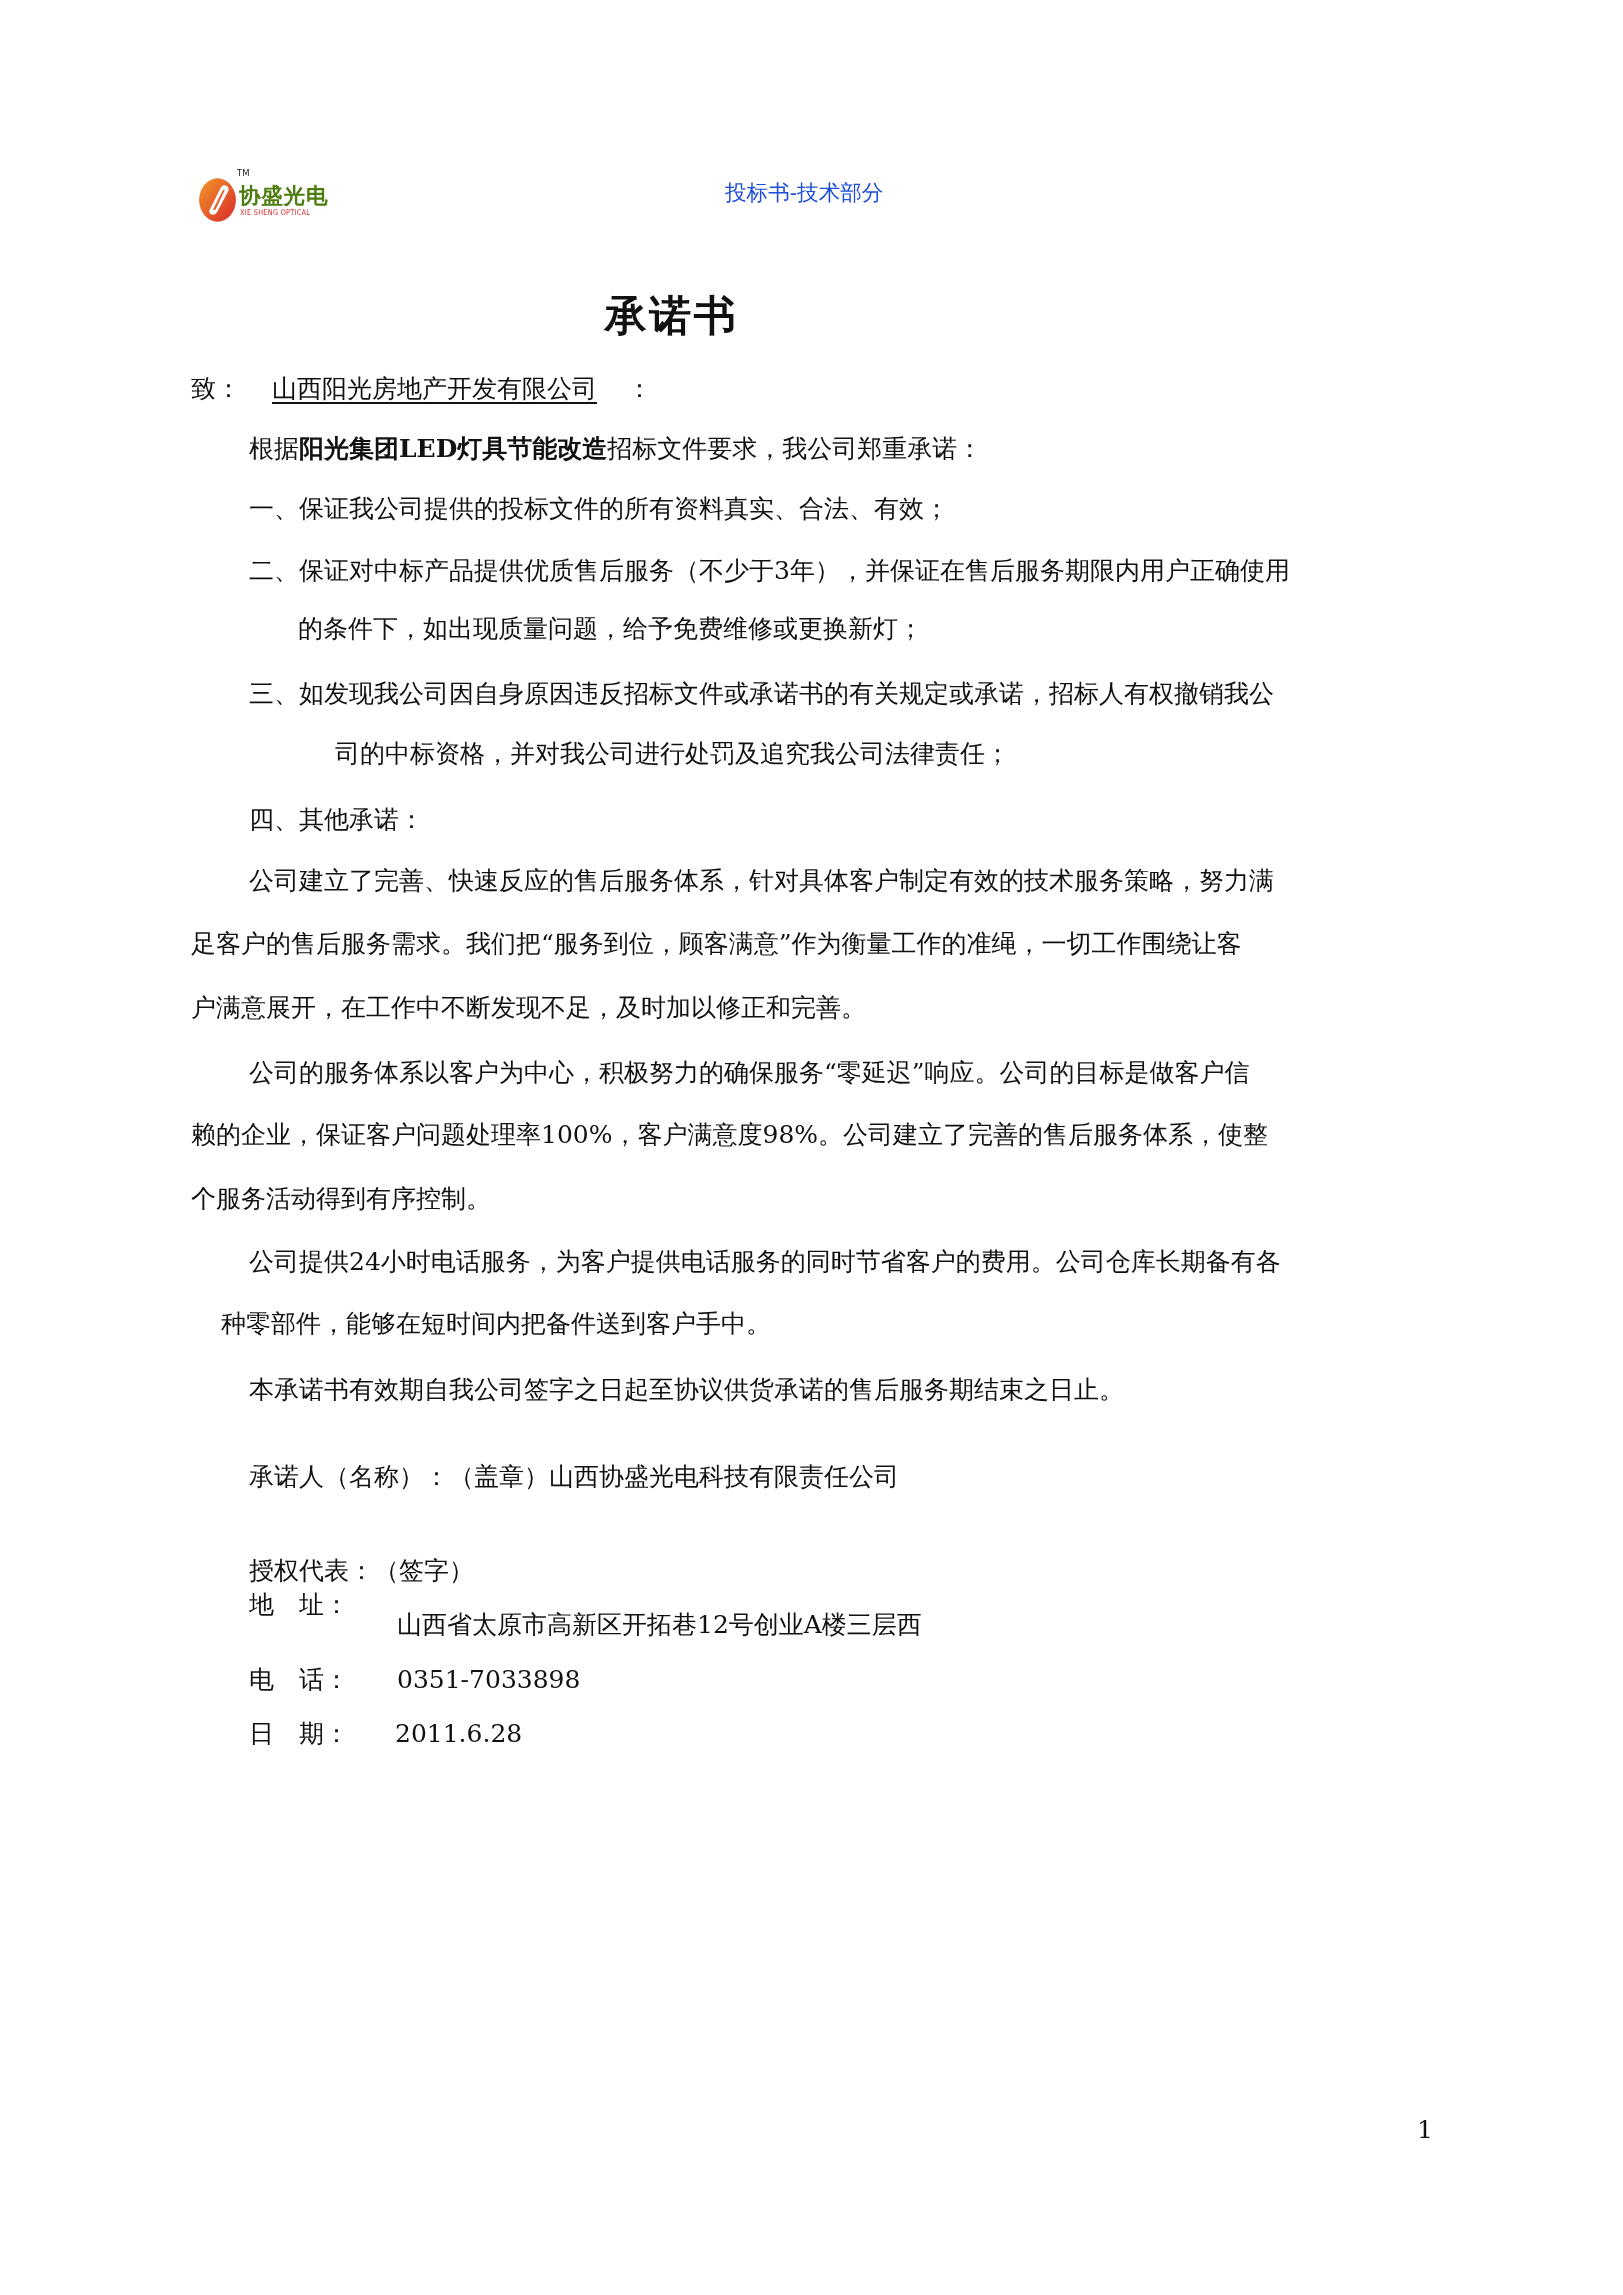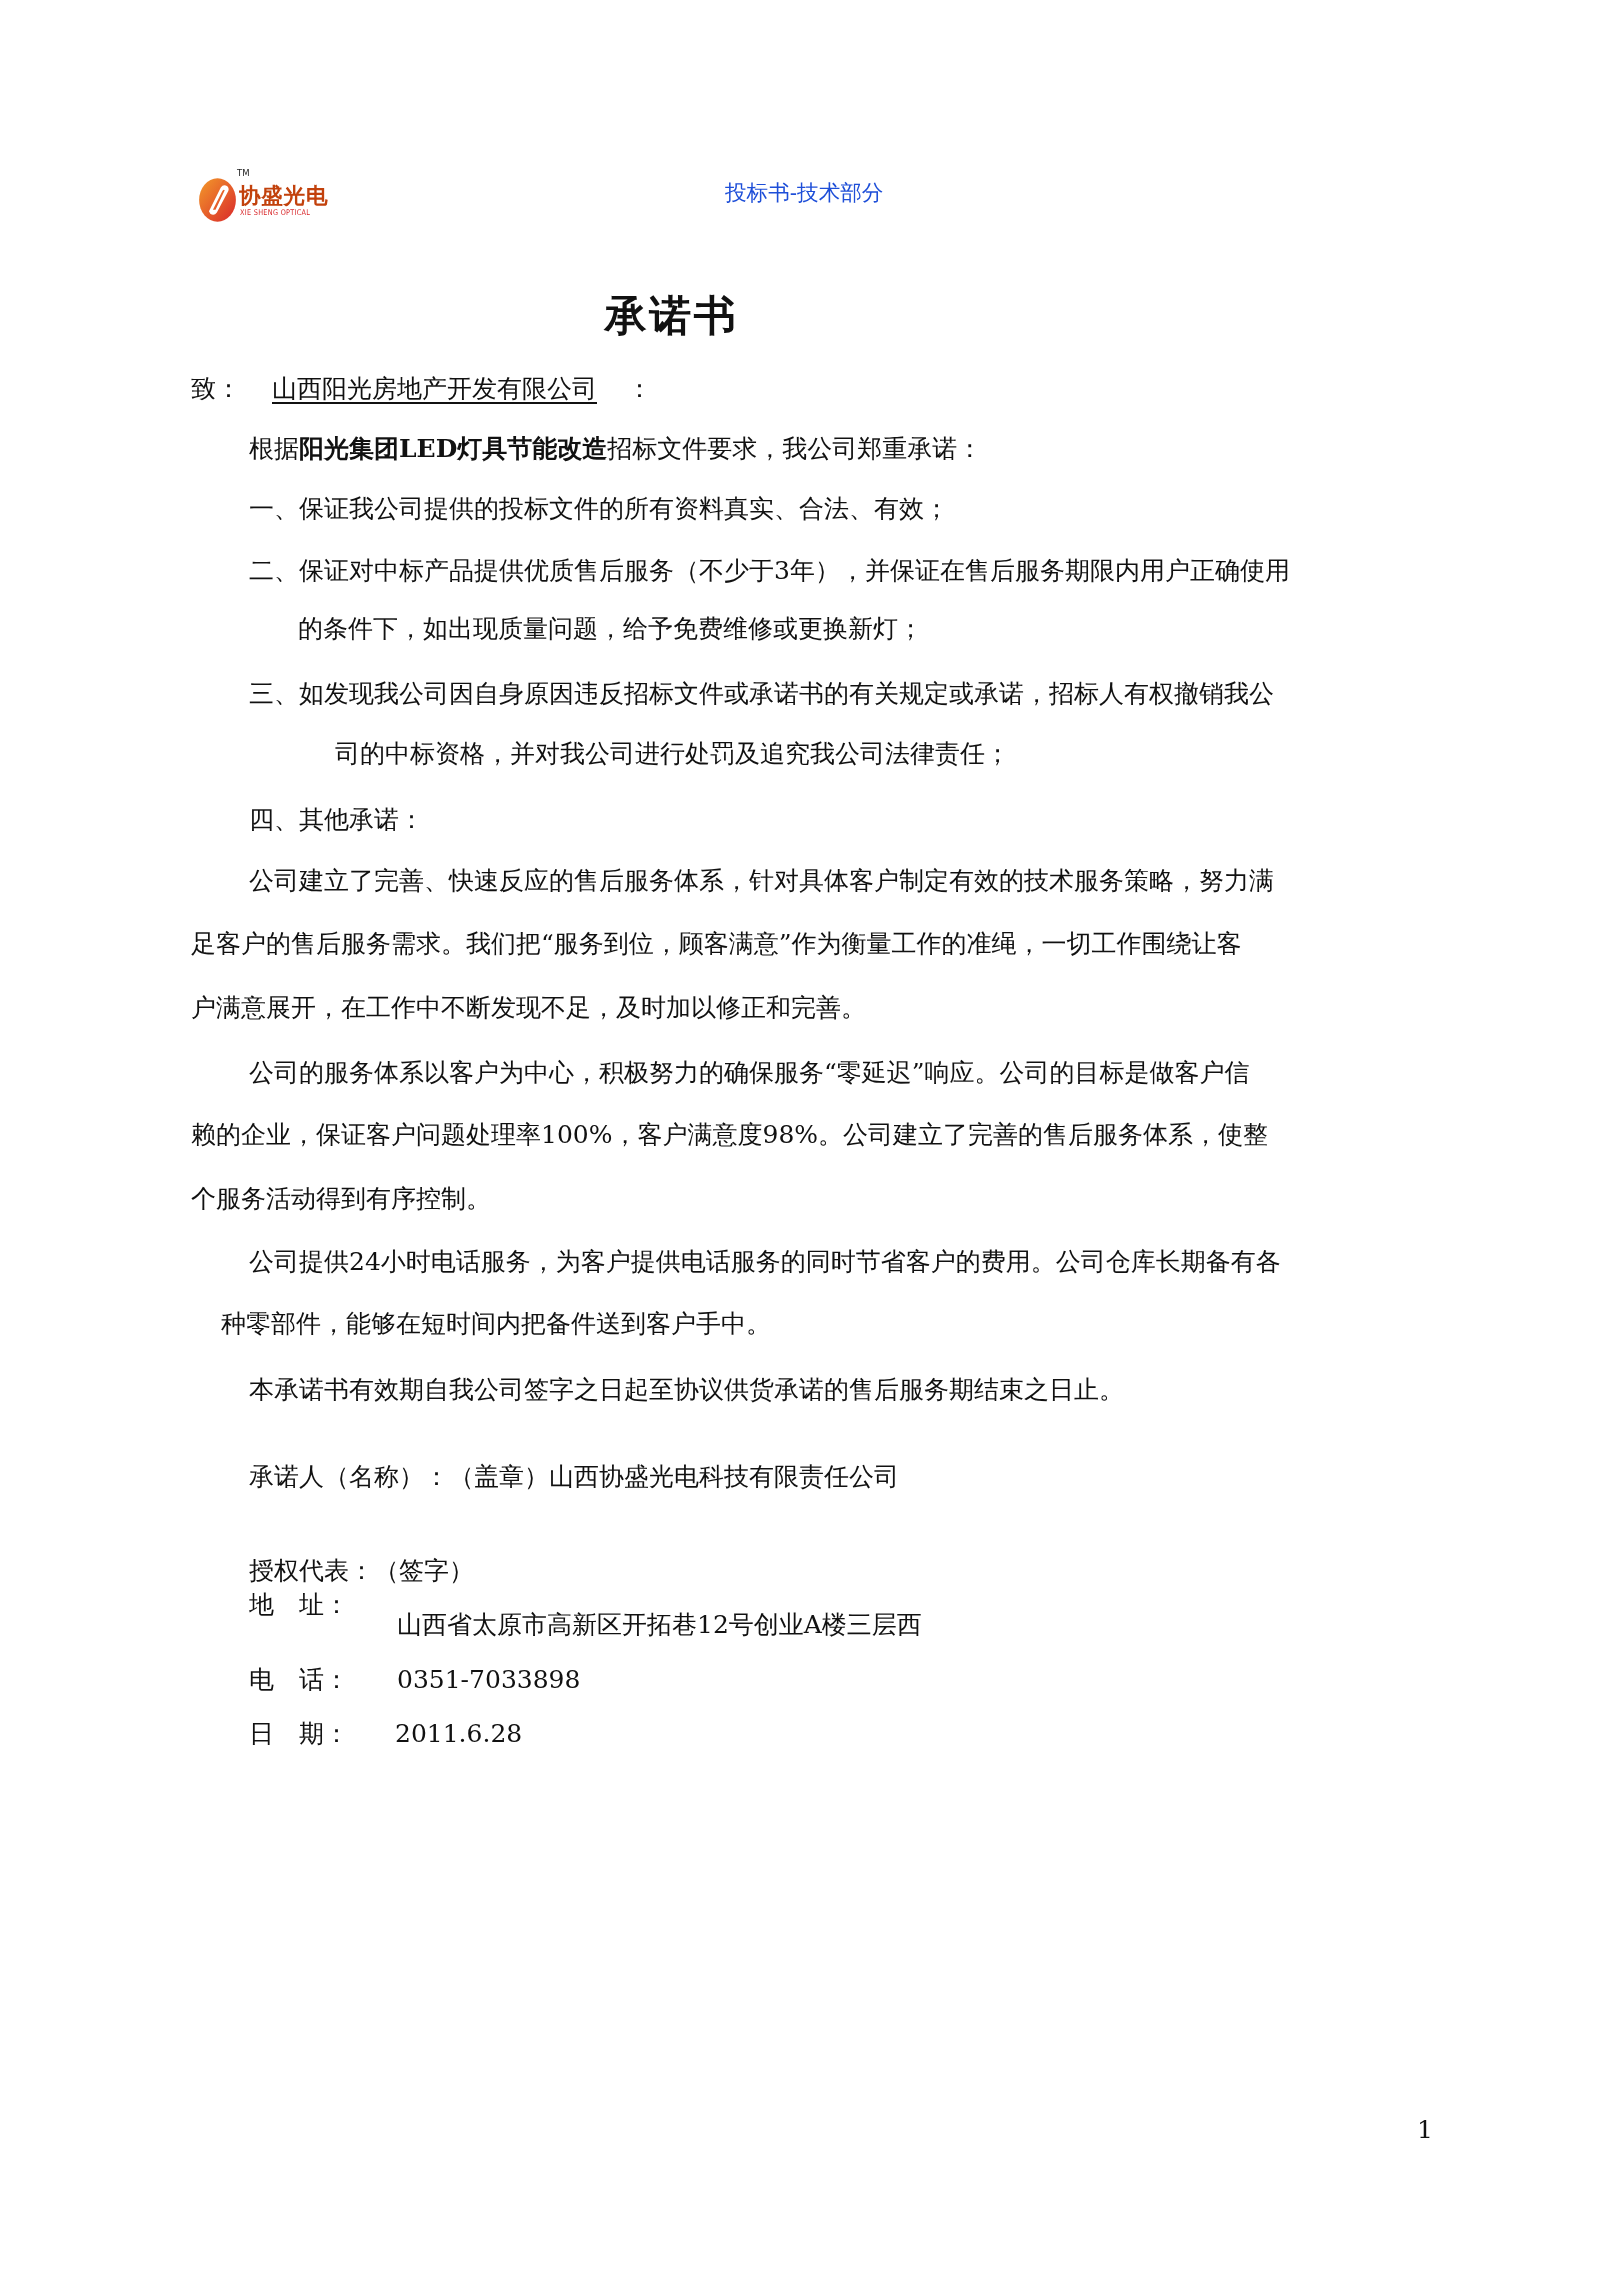--- a/index.html
+++ b/index.html
@@ -7,21 +7,21 @@
     width: 1623px; height: 2295px; position: relative; overflow: hidden;
     font-family: "DejaVu Serif", "Liberation Serif", serif;
     color: #111111;
   }
   .abs { position: absolute; white-space: nowrap; }
 
   
   .logo { left: 196px; top: 164px; width: 154px; height: 60px; }
   .logo-mark { position: absolute; left: 1.3px; top: 13px; width: 41px; height: 46px; }
   .logo-tm { position: absolute; left: 41px; top: 3.9px; font-family: "DejaVu Sans", sans-serif; font-size: 8.5px; color: #222; }
-  .logo-cn { position: absolute; left: 43px; top: 17px; font-family: "DejaVu Sans", sans-serif; font-weight: bold; font-size: 21.6px; letter-spacing: 0.7px; color: #c2410c; }
+  .logo-cn { position: absolute; left: 43px; top: 17px; font-family: "DejaVu Sans", sans-serif; font-weight: bold; font-size: 21.6px; letter-spacing: 0.7px; color: #4d7c0f; }
   .logo-en { position: absolute; left: 44px; top: 44px; font-family: "DejaVu Sans", sans-serif; font-size: 6.5px; letter-spacing: 0.3px; color: #d9282b; transform: scaleY(1.2); transform-origin: left top; }
   .header-title { left: 725px; top: 178px; font-size: 21.6px; color: #1d4ed8; }
 
   .doc-title { left: 0; width: 1343px; text-align: center; top: 288px; font-size: 42px; font-weight: bold; letter-spacing: 2.6px; }
 
   .line { font-size: 25px; line-height: 1; }
   .addressee { left: 191px; top: 376px; }
   .addressee-name { display: inline-block; text-decoration: underline; text-underline-offset: 5.2px; padding-left: 31px; padding-right: 30px; }
   .bold { font-weight: bold; }
 

